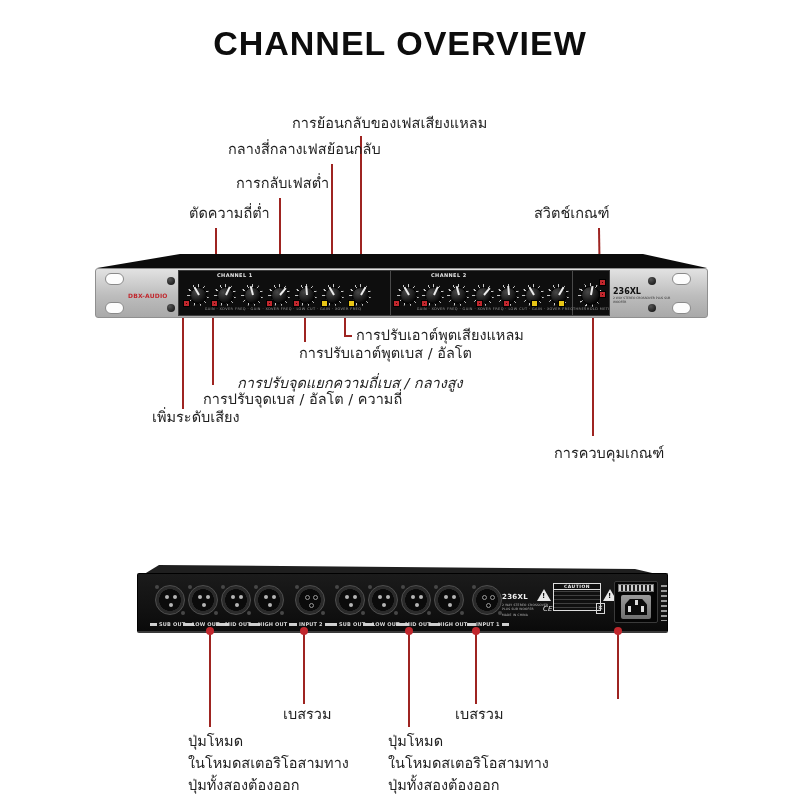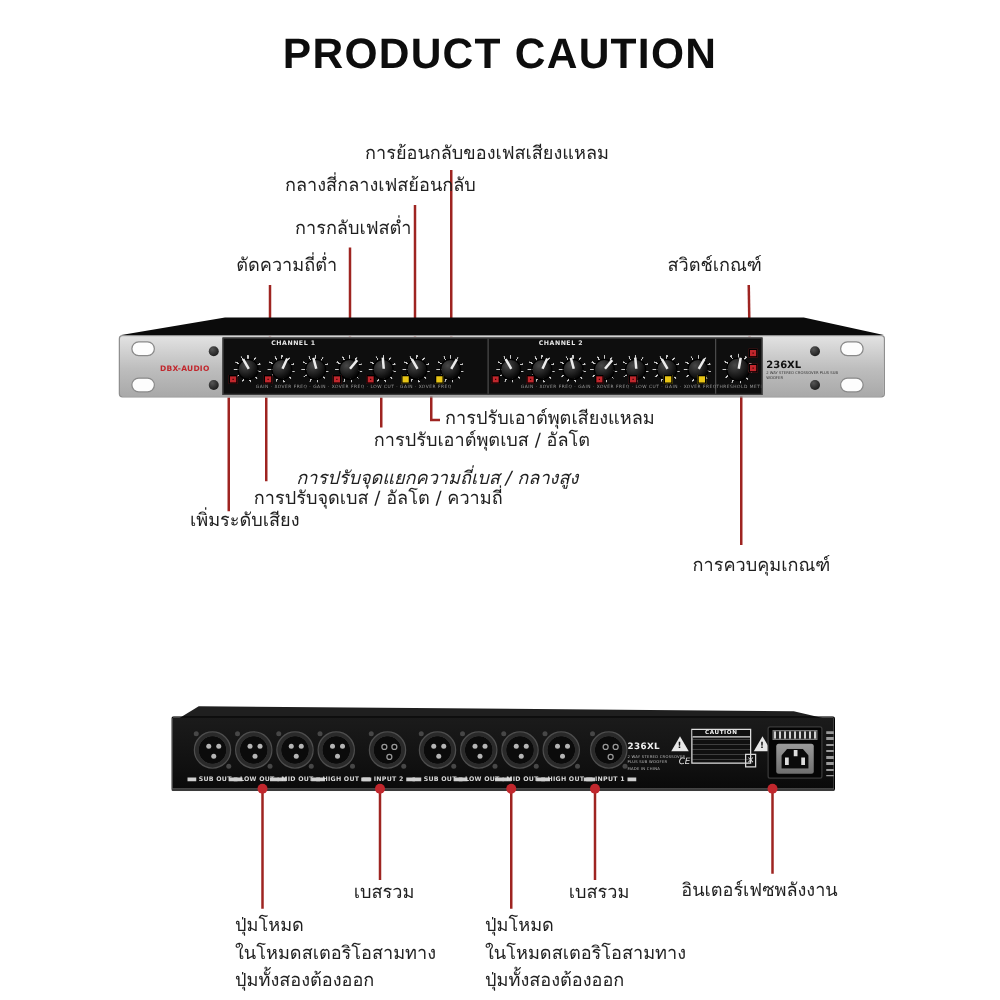--- a/index.html
+++ b/index.html
@@ -68,21 +68,21 @@
   #power-inlet{left:6px;top:13px;width:30px;height:24px;background:linear-gradient(#9a9a9a,#6f6f6f);border-radius:2px;}
   #power-inlet::before{content:'';position:absolute;left:4px;top:4px;right:4px;bottom:4px;background:#0a0a0a;
         clip-path:polygon(22% 0,78% 0,100% 35%,100% 100%,0 100%,0 35%);}
   #power-inlet .slot{position:absolute;width:3px;height:6px;background:#dcdcdc;top:11px;}
   #power-vtext{left:526px;top:22px;width:6px;height:36px;background:repeating-linear-gradient(#9a9a9a 0 2px,transparent 2px 5px);}
   .reddot{width:8px;height:8px;border-radius:50%;background:#c1272d;}
 </style>
 </head>
 <body>
 
-<div id="title" class="abs">PRODUCT CAUTION</div>
+<div id="title" class="abs">CHANNEL OVERVIEW</div>
 
 <svg id="lines" class="abs" width="800" height="800" viewBox="0 0 800 800">
   <g stroke="#9e2421" stroke-width="2" fill="none">
 
     <line x1="216" y1="228" x2="216" y2="297"></line>
     <line x1="280" y1="198" x2="280" y2="297"></line>
     <line x1="332" y1="164" x2="332" y2="295"></line>
     <line x1="361" y1="136" x2="361" y2="299"></line>
     <line x1="599" y1="228" x2="600" y2="293"></line>
 
@@ -296,14 +296,13 @@
   <div>ปุ่มโหมด</div>
   <div>ในโหมดสเตอริโอสามทาง</div>
   <div>ปุ่มทั้งสองต้องออก</div>
 </div>
 <div class="abs callout" style="left:388px;top:730px;line-height:22px;">
   <div>ปุ่มโหมด</div>
   <div>ในโหมดสเตอริโอสามทาง</div>
   <div>ปุ่มทั้งสองต้องออก</div>
 </div>
 <div class="abs callout" style="left:545px;top:702px;line-height:22px;">
-  <div>อินเตอร์เฟซพลังงาน</div>
 </div>
 
 </body></html>

